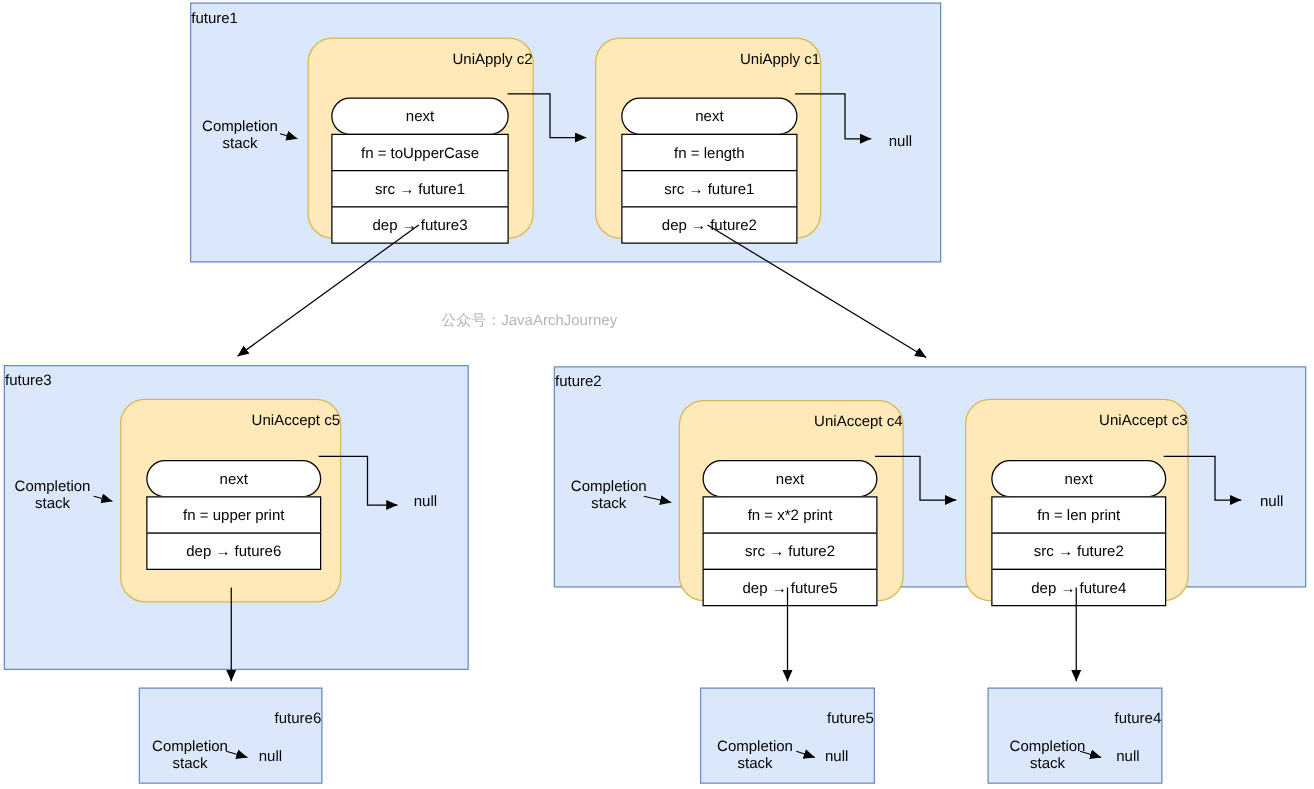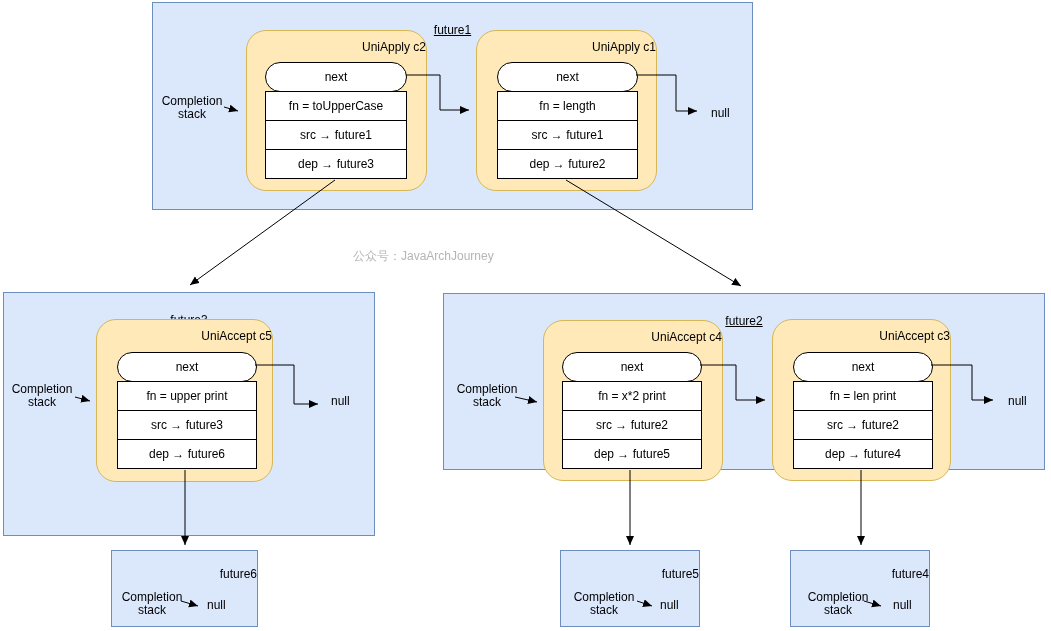--- a/index.html
+++ b/index.html
@@ -10,30 +10,30 @@
   }
   * { box-sizing:border-box; }
   body { margin:0; background:#ffffff; }
   .canvas {
     position:relative; width:1051px; height:631px; background:#fff;
     font-family:"Liberation Sans","DejaVu Sans",sans-serif;
     font-size:12px; color:#000; overflow:hidden;
   }
   .wires { position:absolute; left:0; top:0; z-index:6; pointer-events:none; }
   .group { position:absolute; background:var(--group-fill); border:1px solid var(--group-stroke); z-index:1; }
-  .gtitle { position:absolute; top:20px; left:0; width:100%; text-align:center;text-decoration:underline; }
+  .gtitle { position:absolute; top:4px; left:0; width:100%; text-align:left; }
   .node { position:absolute; background:var(--node-fill); border:1px solid var(--node-stroke); border-radius:20px; }
   .ntitle { position:absolute; top:9px; left:0; width:100%; text-align:right; }
   .cells { position:absolute; }
   .cell {
     height:30px; margin-top:-1px; background:var(--cell-fill);
     border:1px solid var(--cell-stroke);
     display:flex; align-items:center; justify-content:center;
   }
-  .cell:first-child { margin-top:0;border-radius:15px; }
+  .cell:first-child { margin-top:16px;border-radius:15px; }
   .cs { position:absolute; width:66px; text-align:center; line-height:13px; }
   .nulltxt { position:absolute; }
   .mini { position:absolute; background:var(--group-fill); border:1px solid var(--group-stroke); z-index:1; }
   .mtitle { position:absolute; top:16px; left:0; width:100%; text-align:right; }
   .watermark { position:absolute; left:353px; top:248px; color:var(--watermark); z-index:2; }
 </style>
 </head>
 <body>
 
 <div class="canvas">
@@ -98,21 +98,20 @@
   <div class="group" style="left:3px; top:292px; width:372px; height:244px">
     <div class="gtitle">future3</div>
     <div class="cs" style="left:5px; top:90px">Completion stack</div>
     <div class="nulltxt" style="left:327px; top:101px">null</div>
 
     <div class="node" style="left:92px; top:26px; width:177px; height:163px">
       <div class="ntitle">UniAccept c5</div>
       <div class="cells" style="left:20px; top:32px; width:140px">
         <div class="cell">next</div>
         <div class="cell">fn = upper print</div>
-        <div class="cell">src → future3</div>
         <div class="cell">dep → future6</div>
       </div>
     </div>
   </div>
 
   <div class="group" style="left:443px; top:293px; width:602px; height:177px">
     <div class="gtitle">future2</div>
     <div class="cs" style="left:10px; top:89px">Completion stack</div>
     <div class="nulltxt" style="left:564px; top:100px">null</div>
 

